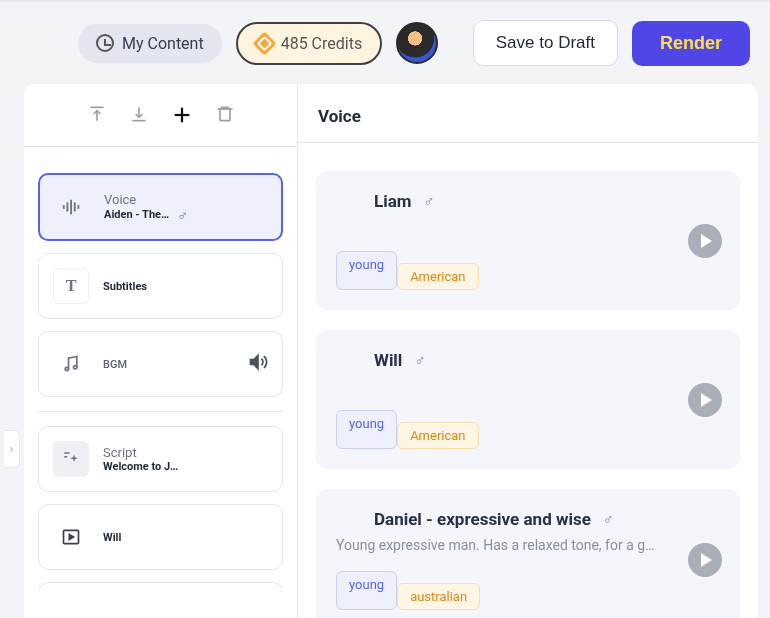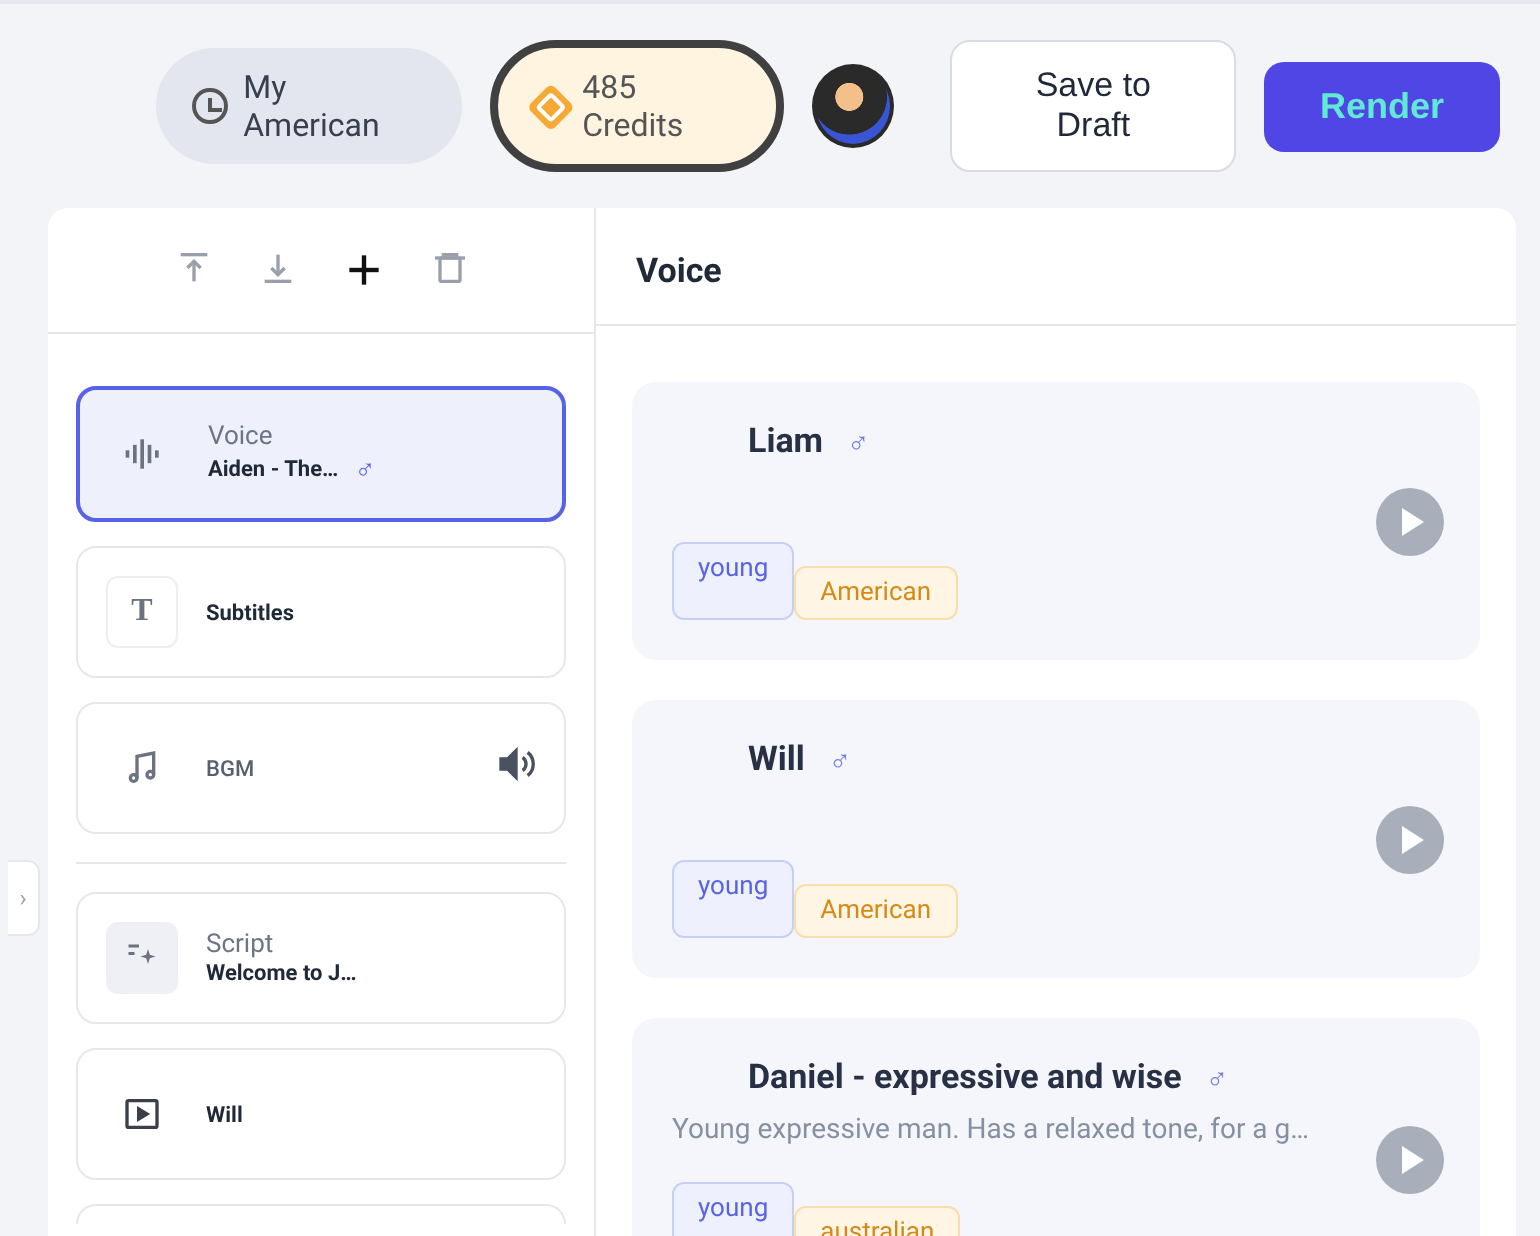--- a/index.html
+++ b/index.html
@@ -21,37 +21,37 @@
   .pill {
     display: inline-flex;
     align-items: center;
     gap: 8px;
     border-radius: 999px;
     padding: 10px 18px;
     font-size: 16px;
     cursor: pointer;
   }
   .pill-grey { background: #e3e6ee; color: #38404f; }
-  .pill-gold { background: #fff4e0; color: #555; border: 4px solid #404040; }
+  .pill-gold { background: #fff4e0; color: #555; border: 2px solid #404040; }
   .avatar {
     width: 42px; height: 42px; border-radius: 50%;
     background: radial-gradient(circle at 45% 38%, #f3c089 0 22%, #2a2a2a 23% 60%, #3955d6 61% 100%);
     border: 2px solid #2a2a2a;
     cursor: pointer;
   }
   .btn {
     padding: 12px 22px;
     border-radius: 10px;
     font-size: 17px;
     font-weight: 500;
     cursor: pointer;
     border: none;
   }
   .btn-outline { background: #fff; border: 1px solid #d9dbe3; color: #1f2937; }
-  .btn-primary { background: #5046e5; color: #5eead4; font-weight: 700; font-size: 18px; padding: 12px 28px; }
+  .btn-primary { background: #5046e5; color: #fde047; font-weight: 700; font-size: 18px; padding: 12px 28px; }
   .spacer { flex: 1; }
 
   .workspace {
     display: flex;
     height: calc(100% - 78px);
     background: #fff;
     margin: 0 12px 0 24px;
     border-radius: 10px 10px 0 0;
   }
   .sidebar {
@@ -147,21 +147,21 @@
   .clock-icon::after{content:"";position:absolute;width:5px;height:5px;border-left:2px solid #555;border-bottom:2px solid #555;left:6px;top:3px;}
   .diamond{ width:17px;height:17px;background:#f6a935;transform:rotate(45deg);border-radius:3px;position:relative;}
   .diamond::after{content:"";position:absolute;inset:3px;border:2px solid #fff;border-radius:2px;}
 </style>
 </head>
 <body>
 
 <div class="topbar">
   <div class="pill pill-grey">
     <span class="clock-icon"></span>
-    <span>My American</span>
+    <span>My Content</span>
   </div>
   <div class="pill pill-gold">
     <span class="diamond"></span>
     <span>485 Credits</span>
   </div>
   <div class="avatar"></div>
   <div class="spacer"></div>
   <button class="btn btn-outline">Save to Draft</button>
   <button class="btn btn-primary">Render</button>
 </div>

